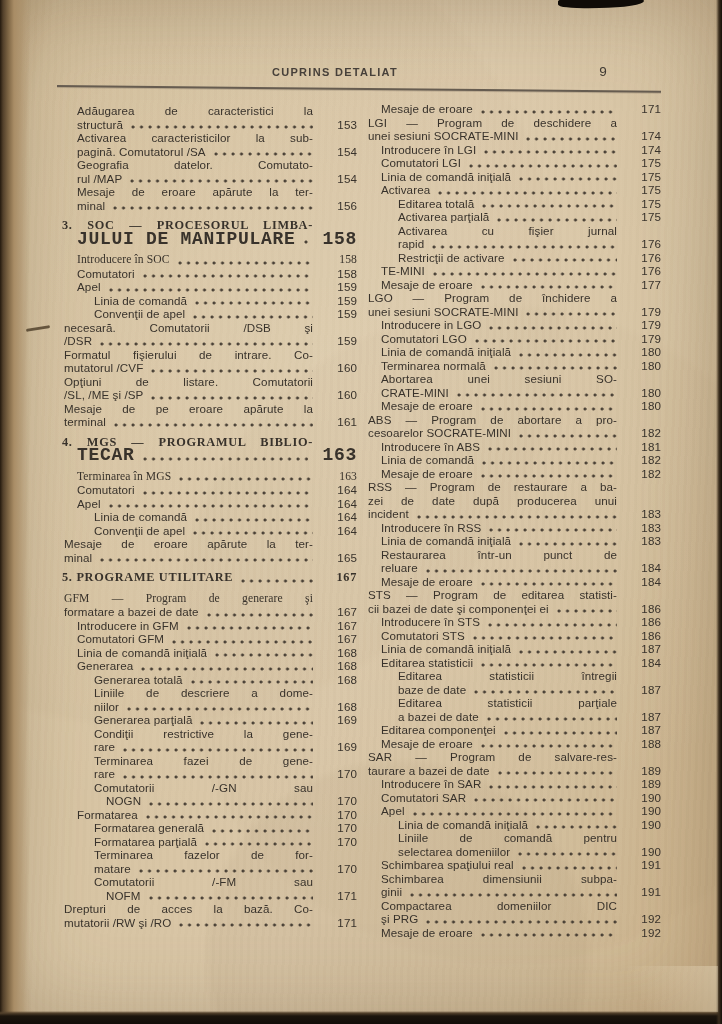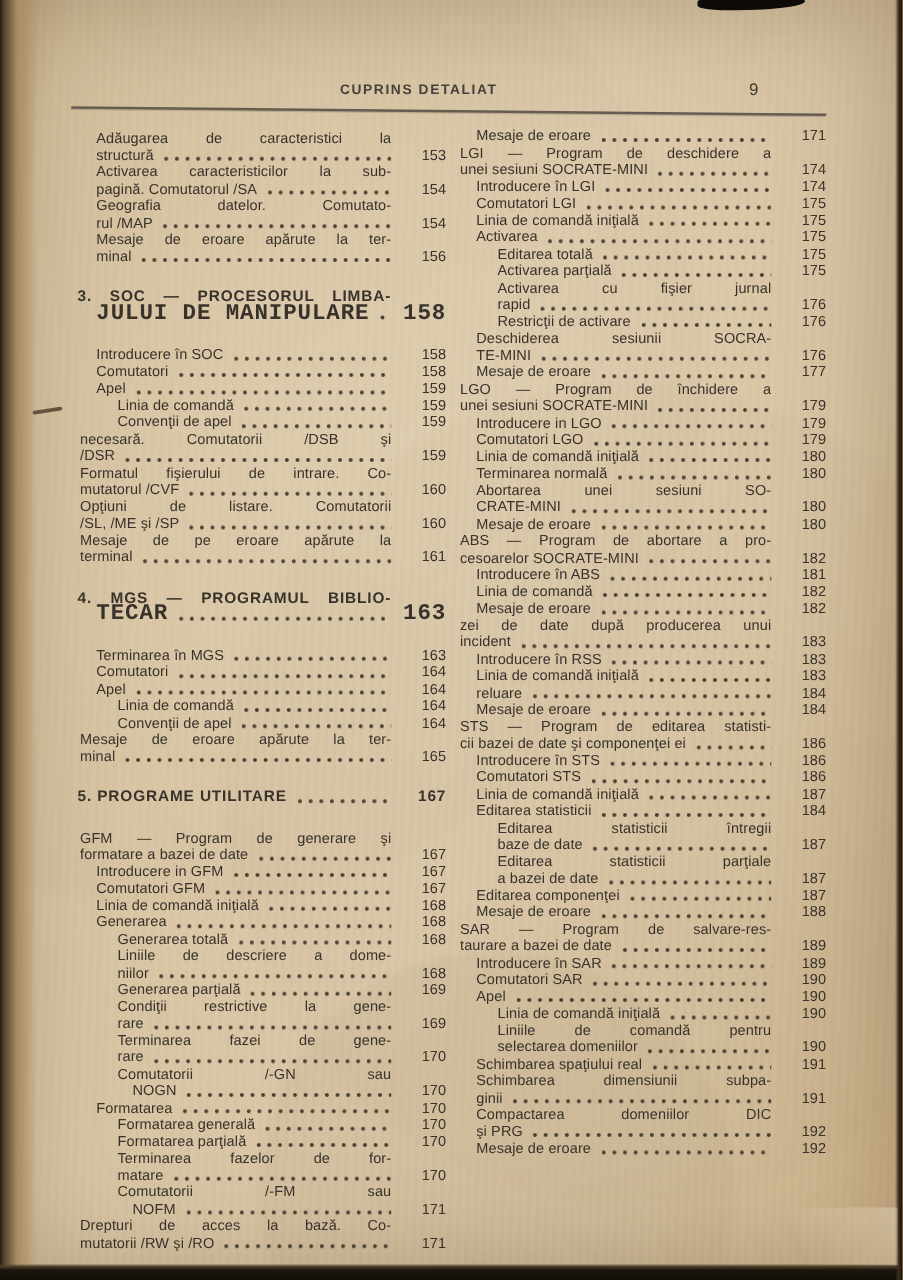--- a/index.html
+++ b/index.html
@@ -34,21 +34,21 @@
   .hdr-page{position:absolute;left:588px;top:64px;width:30px;text-align:center;
     font-size:13.5px;font-weight:500;color:#3e3832;}
   .hdr-rule{position:absolute;left:57px;top:85px;width:604px;height:2px;background:#665c50;
     transform:rotate(.55deg);transform-origin:left center;box-shadow:0 1px 0 rgba(102,92,80,.25);}
 
   .col{position:absolute;width:295px;color:#38322b;font-size:11.6px;font-weight:500;
     line-height:13.5px;letter-spacing:.1px;}
   .col-left{left:62px;top:104px;}
   .col-right{left:366px;top:102px;}
   .ln{display:flex;align-items:flex-end;}
-  .ln.gap{margin-top:19px;}
+  .ln.gap{margin-top:7px;font-family:Liberation Serif, serif;}
   .txt{white-space:nowrap;}
   .txt.fill{flex:1 1 auto;white-space:normal;text-align:justify;text-align-last:justify;margin-right:44px;}
   .leader{flex:1 1 auto;min-width:0;height:12px;margin:0 14px 0 7px;
     background-image:radial-gradient(circle at 3px 8px, rgba(62,54,45,.92) 1.15px, rgba(62,54,45,0) 1.9px);
     background-size:8.5px 12px;background-repeat:repeat-x;}
   .pg{flex:0 0 30px;text-align:right;white-space:nowrap;}
   .i-h{padding-left:0;font-size:12.3px;letter-spacing:.7px;font-weight:600;}
   .i-H{padding-left:15px;font-size:18px;letter-spacing:.7px;font-weight:600;font-family:Liberation Mono, monospace;}
   .i-p{padding-left:2px;}
   .i-s{padding-left:15px;}
@@ -370,23 +370,20 @@
         <span class="txt">rapid</span>
         <span class="leader"></span>
         <span class="pg">176</span>
       </div>
       <div class="ln i-t">
         <span class="txt">Restricţii de activare</span>
         <span class="leader"></span>
         <span class="pg">176</span>
       </div>
       <div class="ln i-s">
-        <span class="txt fill">Deschiderea sesiunii SOCRA-</span>
-      </div>
-      <div class="ln i-s">
         <span class="txt">TE-MINI</span>
         <span class="leader"></span>
         <span class="pg">176</span>
       </div>
       <div class="ln i-s">
         <span class="txt">Mesaje de eroare</span>
         <span class="leader"></span>
         <span class="pg">177</span>
       </div>
       <div class="ln i-p">
@@ -447,36 +444,42 @@
         <span class="txt">Linia de comandă</span>
         <span class="leader"></span>
         <span class="pg">182</span>
       </div>
       <div class="ln i-s">
         <span class="txt">Mesaje de eroare</span>
         <span class="leader"></span>
         <span class="pg">182</span>
       </div>
       <div class="ln i-p">
+        <span class="txt fill">RSS — Program de restaurare a ba-</span>
+      </div>
+      <div class="ln i-p">
         <span class="txt fill">zei de date după producerea unui</span>
       </div>
       <div class="ln i-p">
         <span class="txt">incident</span>
         <span class="leader"></span>
         <span class="pg">183</span>
       </div>
       <div class="ln i-s">
         <span class="txt">Introducere în RSS</span>
         <span class="leader"></span>
         <span class="pg">183</span>
       </div>
       <div class="ln i-s">
         <span class="txt">Linia de comandă iniţială</span>
         <span class="leader"></span>
         <span class="pg">183</span>
+      </div>
+      <div class="ln i-s">
+        <span class="txt fill">Restaurarea într-un punct de</span>
       </div>
       <div class="ln i-s">
         <span class="txt">reluare</span>
         <span class="leader"></span>
         <span class="pg">184</span>
       </div>
       <div class="ln i-s">
         <span class="txt">Mesaje de eroare</span>
         <span class="leader"></span>
         <span class="pg">184</span>

